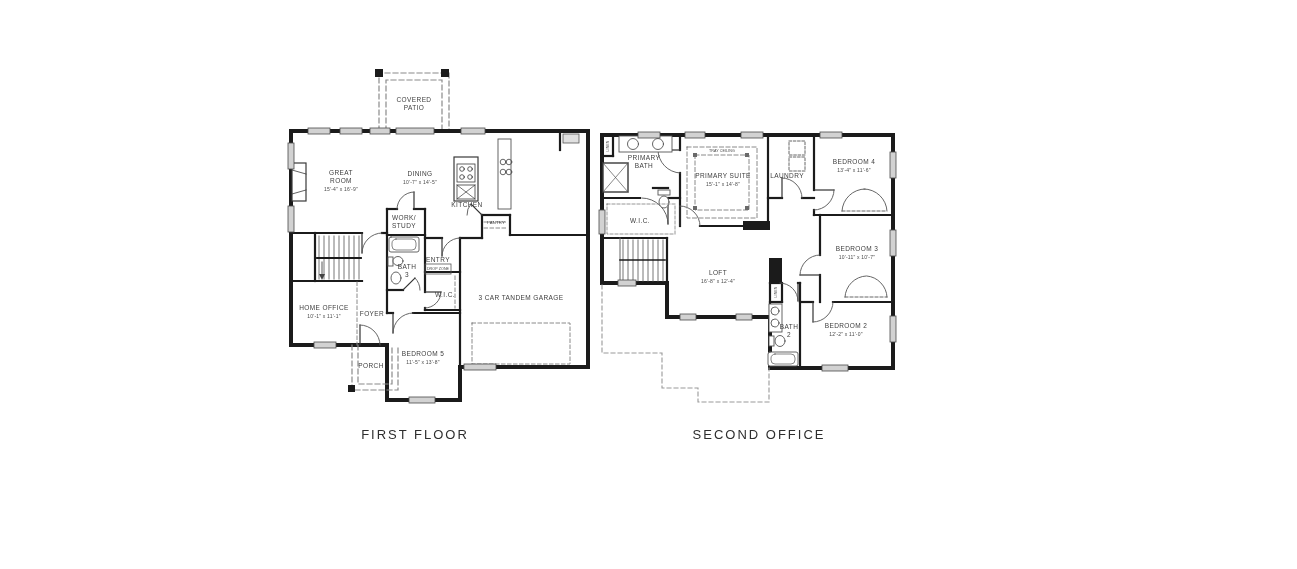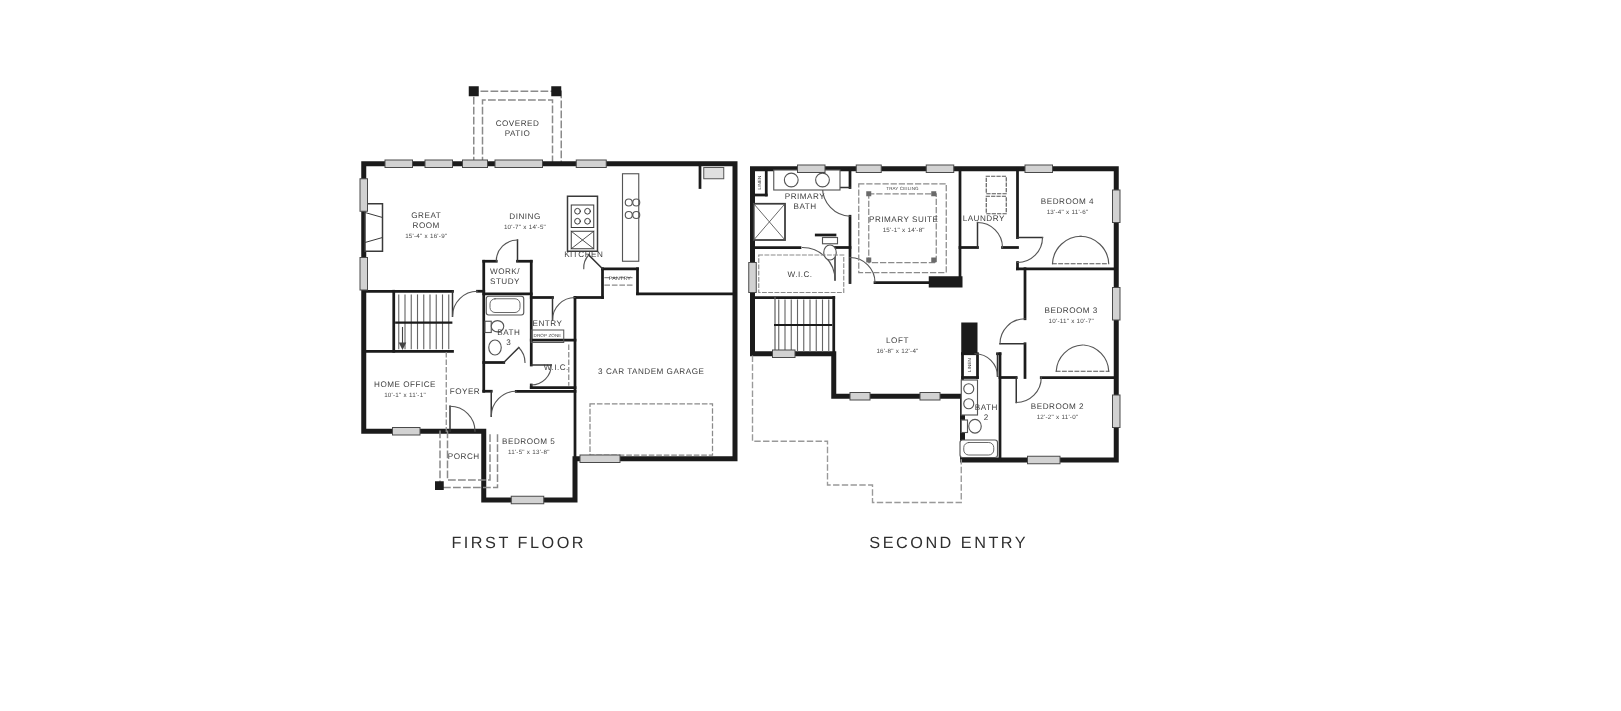--- a/index.html
+++ b/index.html
@@ -389,15 +389,15 @@
   <div class="nm">LINEN</div>
 </div>
 <div class="lbl" style="left:789px;top:331px">
   <div class="nm">BATH
 2</div>
 </div>
 <div class="lbl" style="left:846px;top:330px">
   <div class="nm">BEDROOM 2</div>
   <div class="dm">12'-2" x 11'-0"</div>
 </div>
-<div class="floor-title" style="left:759px;top:434px">SECOND ENTRY</div>
+<div class="floor-title" style="left:759px;top:434px">SECOND OFFICE</div>
 
 </div>
 
 </body></html>

